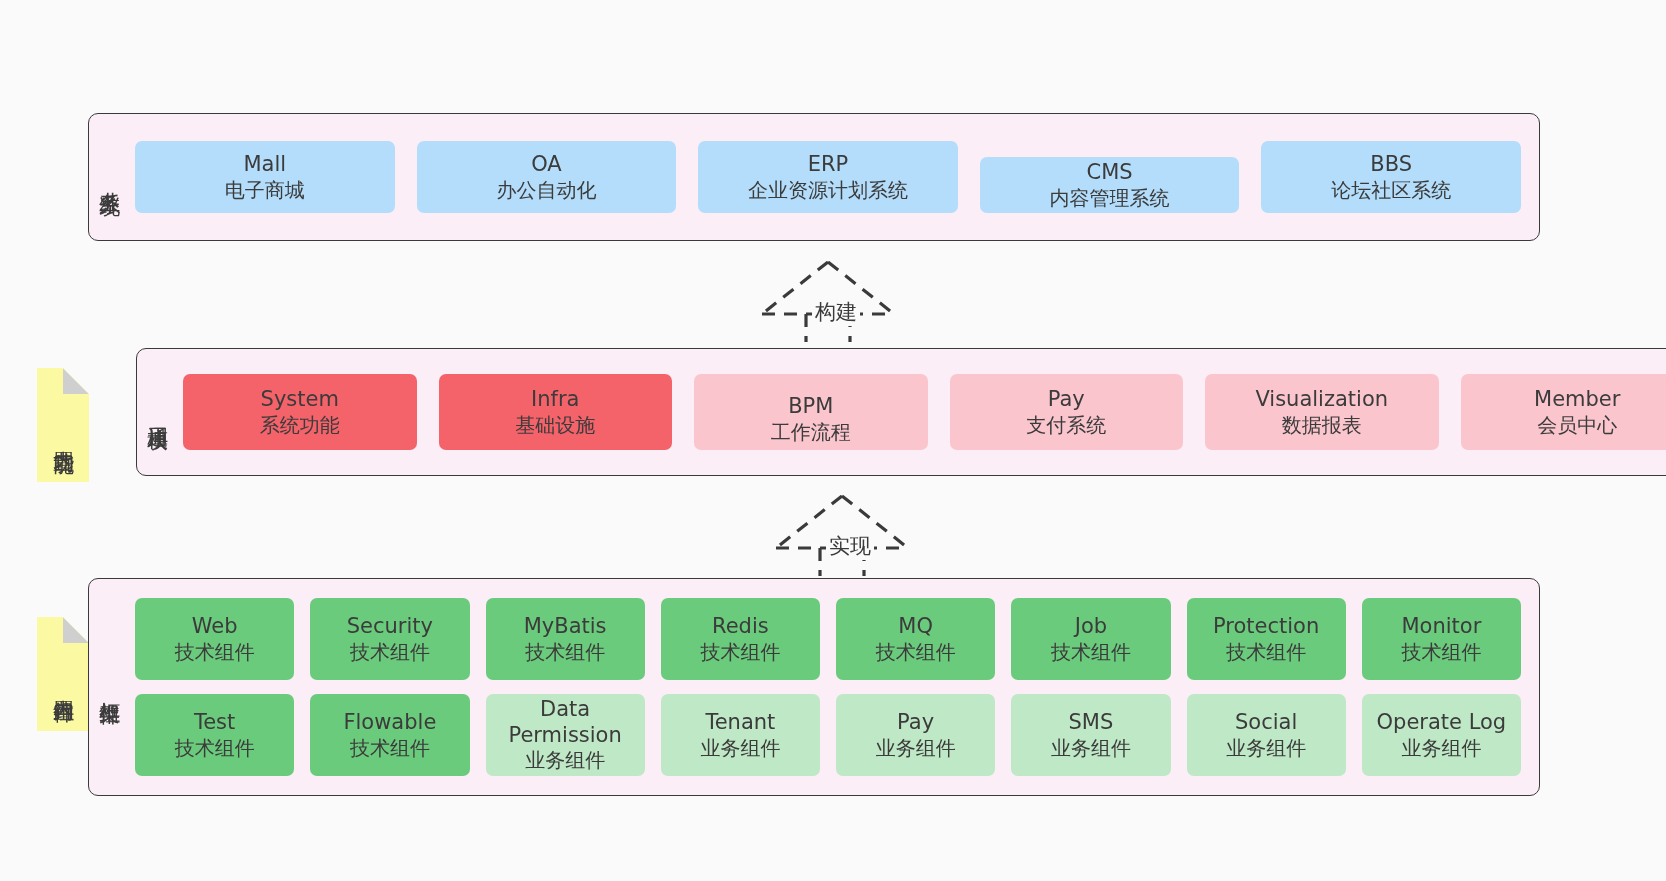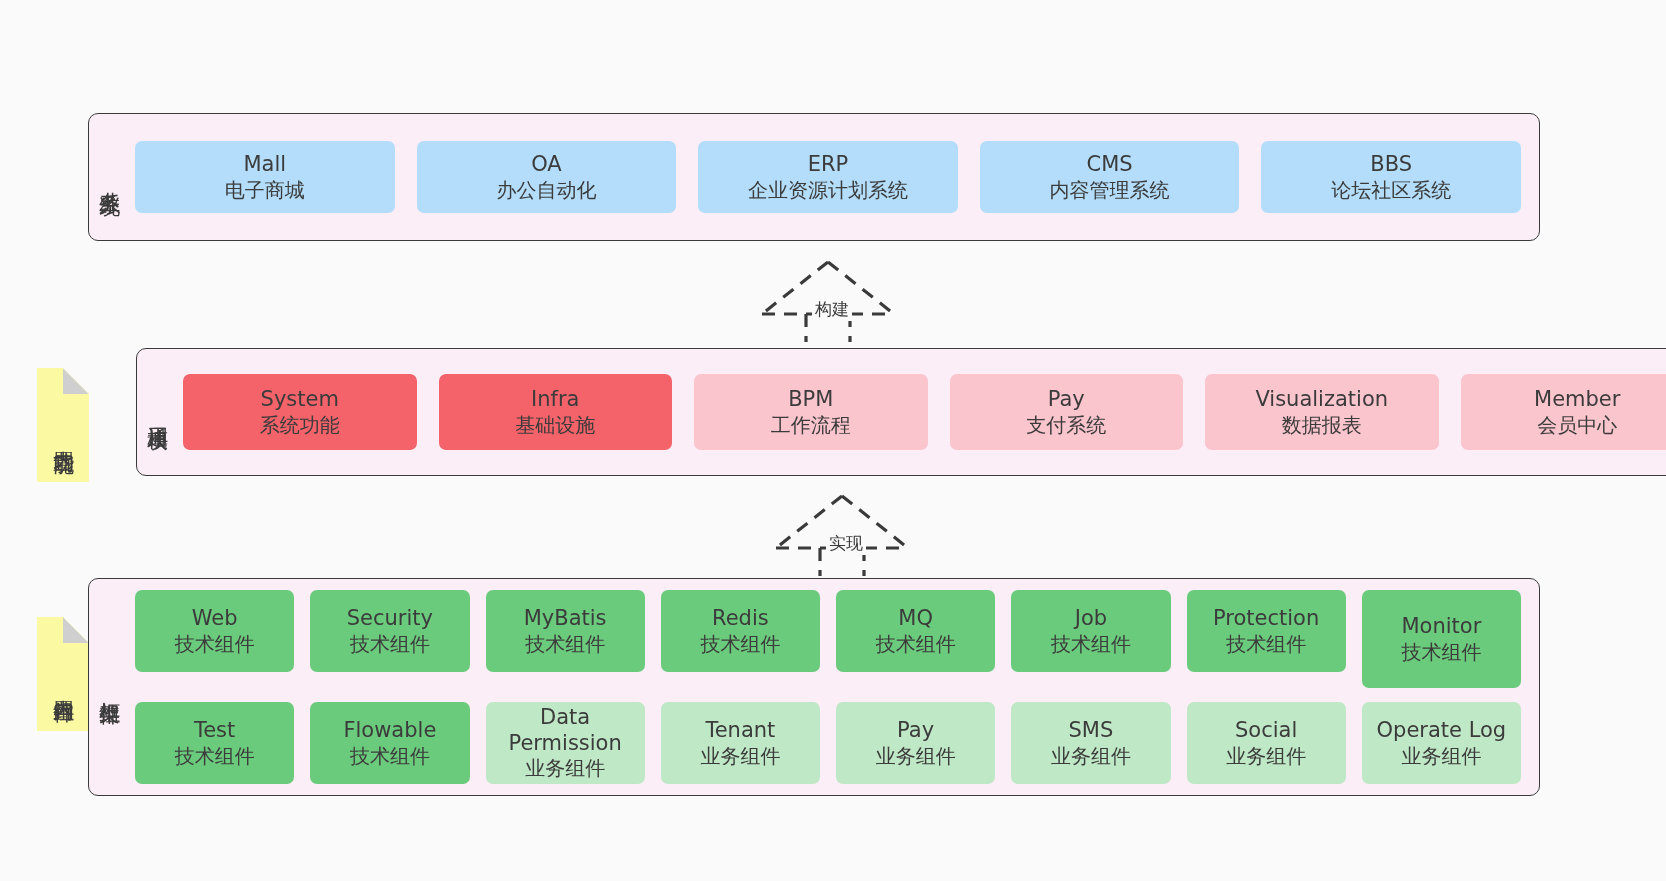--- a/index.html
+++ b/index.html
@@ -124,21 +124,21 @@
 
   
   .arrow {
     position: absolute;
     width: 190px;
     height: 100px;
   }
   .arrow svg { display: block; overflow: visible; }
   .arrow-label {
     position: absolute;
-    font-size: 17px;
+    font-size: 21px;
     color: #3b3b3b;
     background: #fafafa;
     padding: 0 3px;
     white-space: nowrap;
     user-select: none;
   }
 </style>
 </head>
 <body>
 
@@ -153,21 +153,21 @@
           <span class="cn">电子商城</span>
         </div>
         <div class="card c-blue" style="height:72px;">
           <span class="en">OA</span>
           <span class="cn">办公自动化</span>
         </div>
         <div class="card c-blue" style="height:72px;">
           <span class="en">ERP</span>
           <span class="cn">企业资源计划系统</span>
         </div>
-        <div class="card c-blue" style="height:72px;">
+        <div class="card c-blue" style="height:56px;margin-top:16px;">
           <span class="en">CMS</span>
           <span class="cn">内容管理系统</span>
         </div>
         <div class="card c-blue" style="height:72px;">
           <span class="en">BBS</span>
           <span class="cn">论坛社区系统</span>
         </div>
       </div>
     </div>
   </div>
@@ -192,21 +192,21 @@
     <div class="layer-body">
       <div class="row">
         <div class="card c-red" style="height:76px;">
           <span class="en">System</span>
           <span class="cn">系统功能</span>
         </div>
         <div class="card c-red" style="height:76px;">
           <span class="en">Infra</span>
           <span class="cn">基础设施</span>
         </div>
-        <div class="card c-pink" style="height:76px;">
+        <div class="card c-pink" style="height:76px;justify-content:flex-end;">
           <span class="en">BPM</span>
           <span class="cn">工作流程</span>
         </div>
         <div class="card c-pink" style="height:76px;">
           <span class="en">Pay</span>
           <span class="cn">支付系统</span>
         </div>
         <div class="card c-pink" style="height:76px;">
           <span class="en">Visualization</span>
           <span class="cn">数据报表</span>
@@ -260,21 +260,21 @@
           <span class="cn">技术组件</span>
         </div>
         <div class="card c-green" style="height:82px;">
           <span class="en">Job</span>
           <span class="cn">技术组件</span>
         </div>
         <div class="card c-green" style="height:82px;">
           <span class="en">Protection</span>
           <span class="cn">技术组件</span>
         </div>
-        <div class="card c-green" style="height:98px;">
+        <div class="card c-green" style="height:82px;">
           <span class="en">Monitor</span>
           <span class="cn">技术组件</span>
         </div>
       </div>
 
       <div class="row" style="gap:16px;">
         <div class="card c-green" style="height:82px;">
           <span class="en">Test</span>
           <span class="cn">技术组件</span>
         </div>

